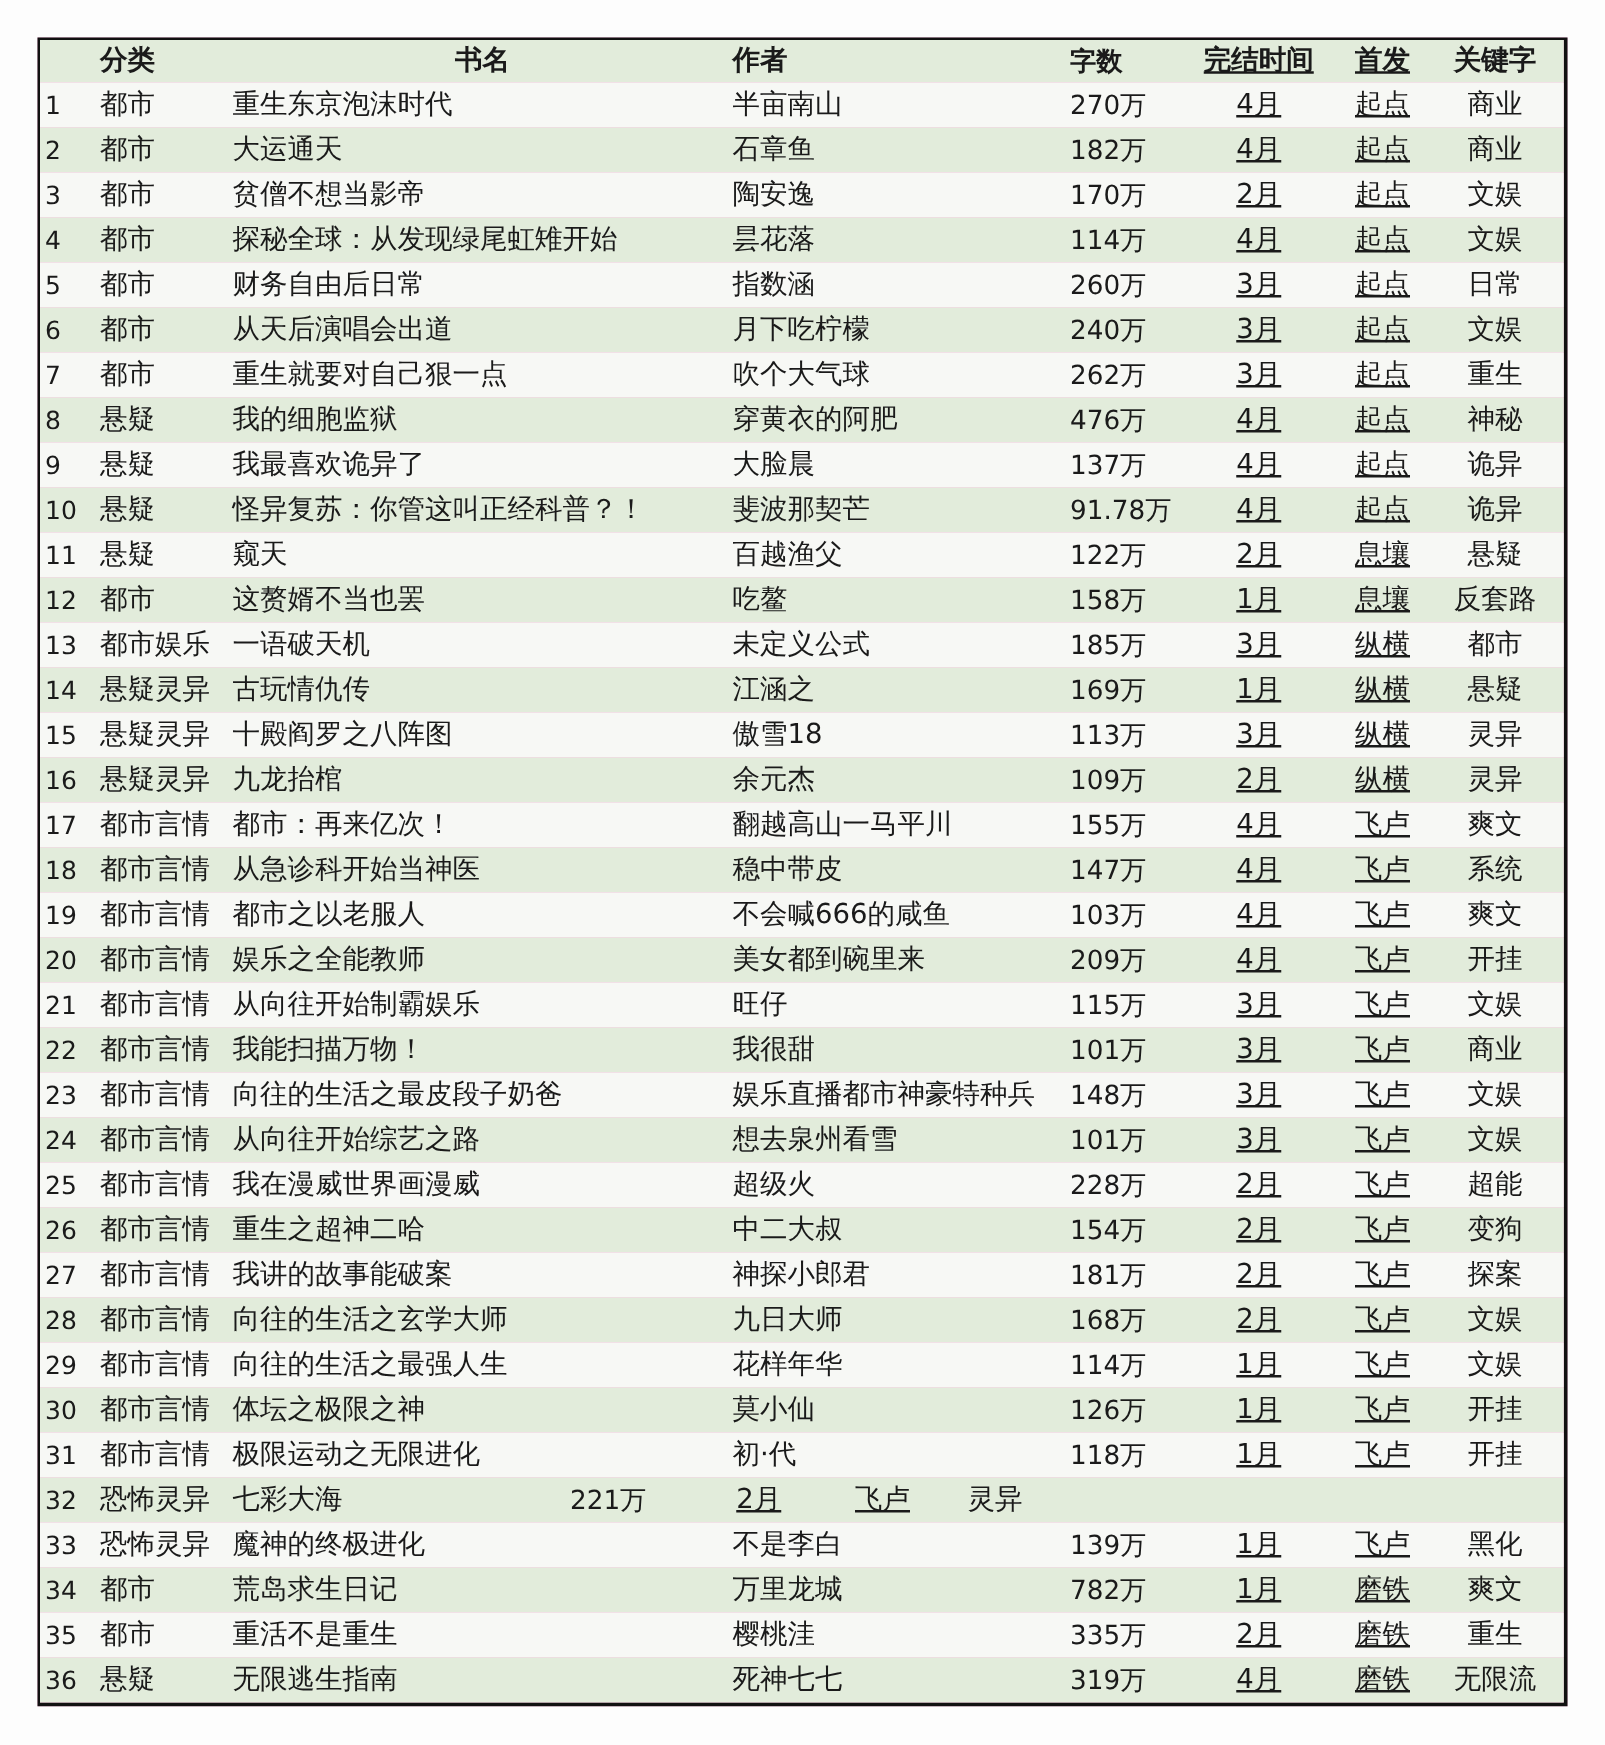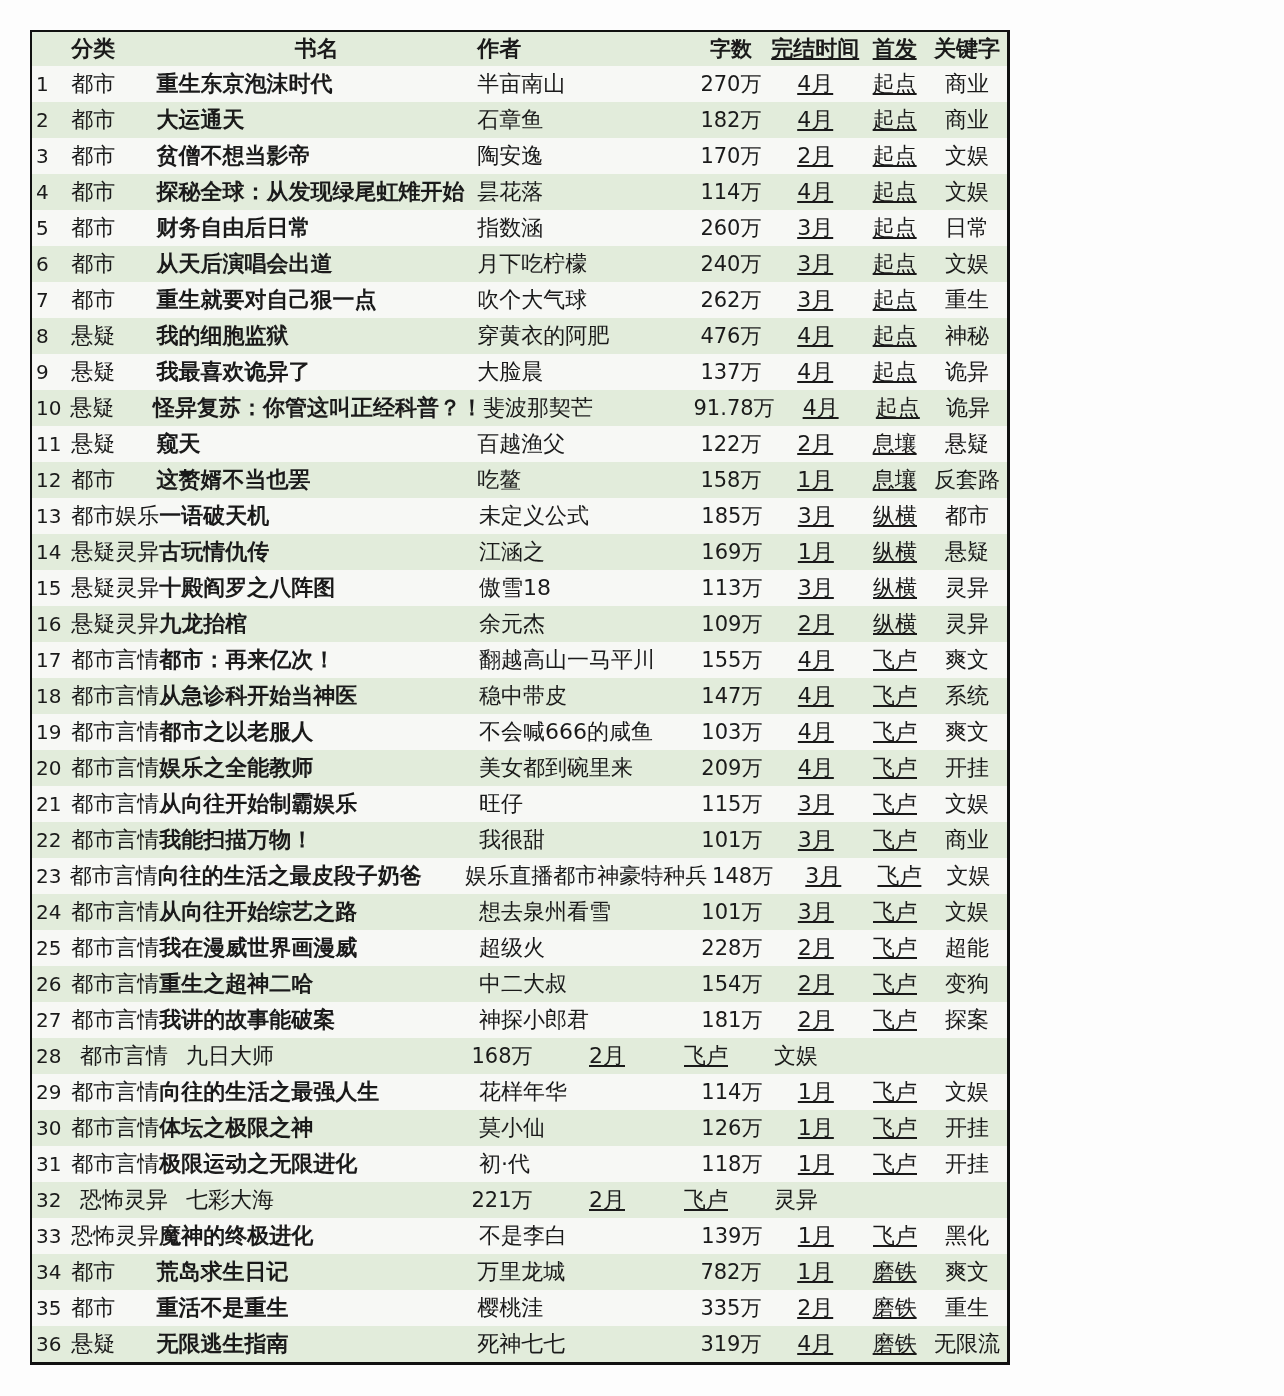--- a/index.html
+++ b/index.html
@@ -7,43 +7,43 @@
     width: 1284px; height: 1396px;
     background: #fdfdfd;
     font-family: "DejaVu Sans", sans-serif;
     color: #1a1a1a;
     position: relative;
     overflow: hidden;
   }
   .table-wrap {
     position: absolute;
     left: 30px; top: 30px;
-    width: 980px;
+    width: 1224px;
     border: 2px solid #111;
     border-right-width: 3px;
     border-bottom-width: 3px;
     box-sizing: border-box;
     background: #f9a8d4;
   }
   .row {
     display: flex;
     align-items: center;
     height: 36px;
     font-size: 22px;
     line-height: 36px;
     white-space: nowrap;
   }
   .row.green { background: #e2ecdb; }
   .row.white { background: #f7f8f5; }
   .row.header { font-weight: bold; background: #e2ecdb; height: 34px; line-height: 34px; }
   .c-idx { width: 48px; padding-left: 4px; box-sizing: border-box; font-size: 20px; }
   .c-cat { width: 106px; }
-  .c-title { width: 400px; font-weight: bold; }
+  .c-title { width: 400px; font-weight: normal; }
   .c-author { width: 270px; }
-  .c-words { width: 92px; text-align: center; font-size: 21px; }
+  .c-words { width: 92px; text-align: left; font-size: 21px; }
   .c-time { width: 118px; text-align: center; text-decoration: underline; }
   .c-site { width: 80px; text-align: center; text-decoration: underline; }
   .c-key { width: 100px; text-align: center; }
   .row.header .c-title { font-weight: bold; text-align: center; }
 </style>
 </head>
 <body>
 
 <div class="table-wrap">
   <div class="row header">
@@ -323,20 +323,21 @@
         <div class="c-title">我讲的故事能破案</div>
         <div class="c-author">神探小郎君</div>
         <div class="c-words">181万</div>
         <div class="c-time">2月</div>
         <div class="c-site">飞卢</div>
         <div class="c-key">探案</div>
       </div>
       <div class="row green">
         <div class="c-idx">28</div>
         <div class="c-cat">都市言情</div>
+        <div class="c-title">向往的生活之玄学大师</div>
         <div class="c-author">九日大师</div>
         <div class="c-words">168万</div>
         <div class="c-time">2月</div>
         <div class="c-site">飞卢</div>
         <div class="c-key">文娱</div>
       </div>
       <div class="row white">
         <div class="c-idx">29</div>
         <div class="c-cat">都市言情</div>
         <div class="c-title">向往的生活之最强人生</div>

